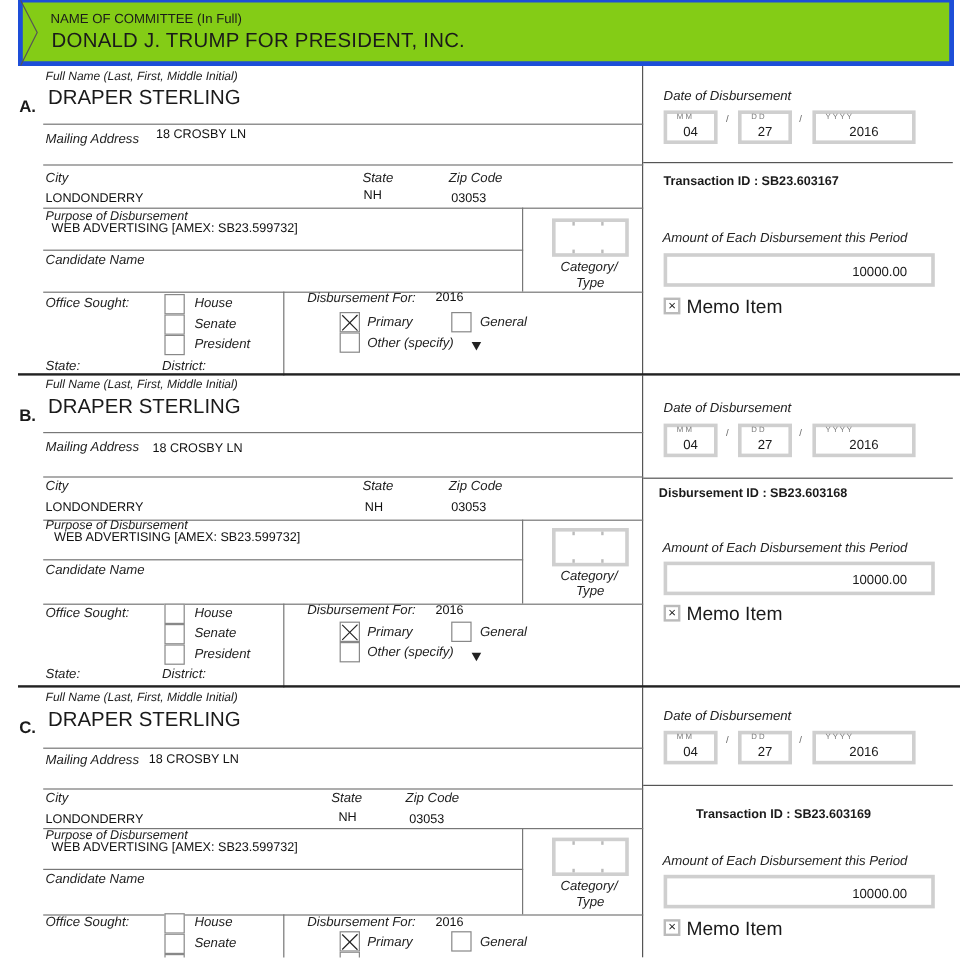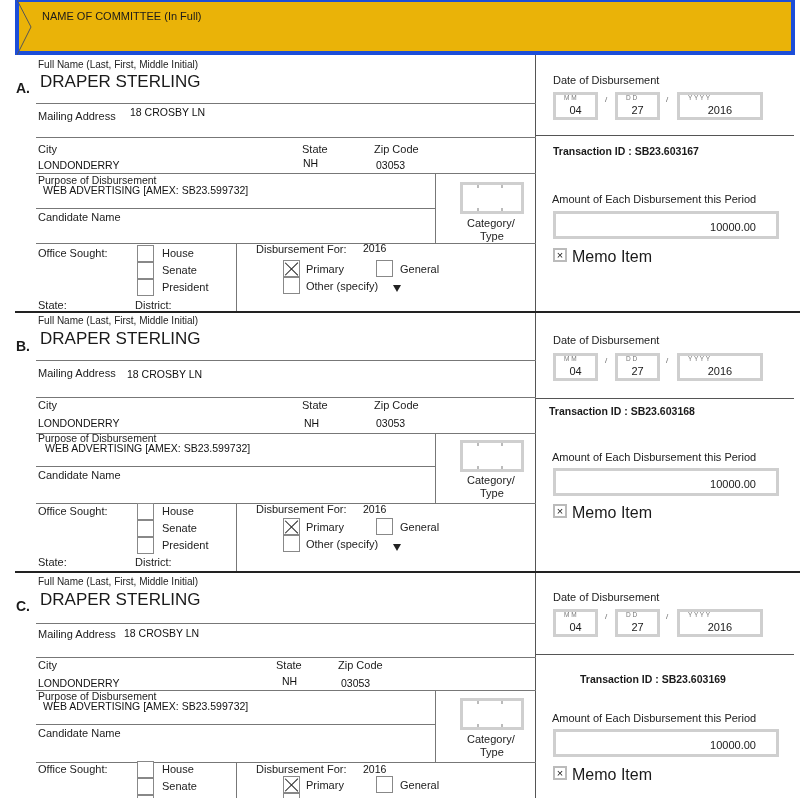--- a/index.html
+++ b/index.html
@@ -1,31 +1,31 @@
 <!DOCTYPE html>
 <html><head>
 <meta charset="utf-8">
 <style>
   * { box-sizing: border-box; margin: 0; padding: 0; }
   html, body { width: 800px; height: 798px; background: #ffffff; overflow: hidden; }
   body { font-family: "Liberation Sans", sans-serif; color: #1a1a1a; position: relative; }
 
   .committee-box {
     position: absolute; left: 15px; top: 0; width: 780px; height: 55px;
-    border: 4px solid #1d4ed8; border-top-width: 2px; background: #eab308;
+    border: 4px solid #1d4ed8; border-top-width: 2px; background: #84cc16;
   }
   .committee-arrow { position: absolute; left: -2px; top: -2px; }
   .committee-label { position: absolute; left: 23px; top: 8px; font-size: 11px; }
   .committee-name { position: absolute; left: 24px; top: 22px; font-size: 17px; letter-spacing: 0.2px; }
 
   .entry { position: absolute; left: 0; width: 800px; }
   .entry .vline { position: absolute; left: 535px; top: 0; width: 1px; background: #555; }
   .entry .bottom-rule { position: absolute; left: 15px; width: 785px; height: 2px; background: #222; }
 
-  .lbl { position: absolute; font-size: 11px; color: #222; white-space: nowrap; }
+  .lbl { position: absolute; font-size: 11px; color: #222; white-space: nowrap; font-style: italic; }
   .val { position: absolute; font-size: 10.5px; color: #111; white-space: nowrap; }
   .hrule { position: absolute; height: 1px; background: #777; }
 
   .letter { position: absolute; left: 16px; font-size: 14px; font-weight: bold; }
   .fullname { position: absolute; left: 40px; font-size: 17px; }
 
   .catbox { position: absolute; width: 64px; height: 32px; border: 3px solid #cfcfcf; }
   .catbox .tick { position: absolute; width: 2px; height: 3px; background: #bbb; }
 
   .chk { position: absolute; width: 17px; height: 17px; border: 1px solid #888; background: #fff; }
@@ -50,20 +50,21 @@
   .memo-lbl { position: absolute; left: 572px; font-size: 16px; }
 </style>
 </head>
 <body>
 
 <div class="committee-box">
   <svg class="committee-arrow" width="16" height="55">
     <polyline points="0,0 14,27 0,55" fill="none" stroke="#555" stroke-width="1"></polyline>
   </svg>
   <div class="committee-label">NAME OF COMMITTEE (In Full)</div>
+  <div class="committee-name">DONALD J. TRUMP FOR PRESIDENT, INC.</div>
 </div>
 
 <div class="entry" style="top:55px;height:258px">
   <div class="vline" style="height:258px"></div>
 
   <div class="lbl" style="left:38px;top:4px;font-size:10px">Full Name (Last, First, Middle Initial)</div>
   <div class="letter" style="top:25px">A.</div>
   <div class="fullname" style="top:17px">DRAPER STERLING</div>
   <div class="hrule" style="left:36px;top:48px;width:500px"></div>
 
@@ -210,21 +211,21 @@
   <div class="datebox" style="left:615px;top:40px;width:45px">
     <span class="ph" style="left:8px">D   D</span>
     <span class="dv">27</span>
   </div>
   <span class="slash" style="left:666px;top:43px">/</span>
   <div class="datebox" style="left:677px;top:40px;width:86px">
     <span class="ph" style="left:8px">Y    Y    Y    Y</span>
     <span class="dv">2016</span>
   </div>
   <div class="hrule" style="left:536px;top:85px;width:258px;background:#555"></div>
-  <div class="txid" style="top:92px;left:549px">Transaction ID : SB23.603168</div>
+  <div class="txid" style="top:92px;left:549px">Disbursement ID : SB23.603168</div>
 
   <div class="lbl" style="left:552px;top:138px">Amount of Each Disbursement this Period</div>
   <div class="amountbox" style="top:155px">
     <span class="av">10000.00</span>
   </div>
   <div class="memo-chk" style="top:191px">×</div>
   <div class="memo-lbl" style="top:191px">Memo Item</div>
 
   <div class="bottom-rule" style="top:258px"></div>
 </div>

